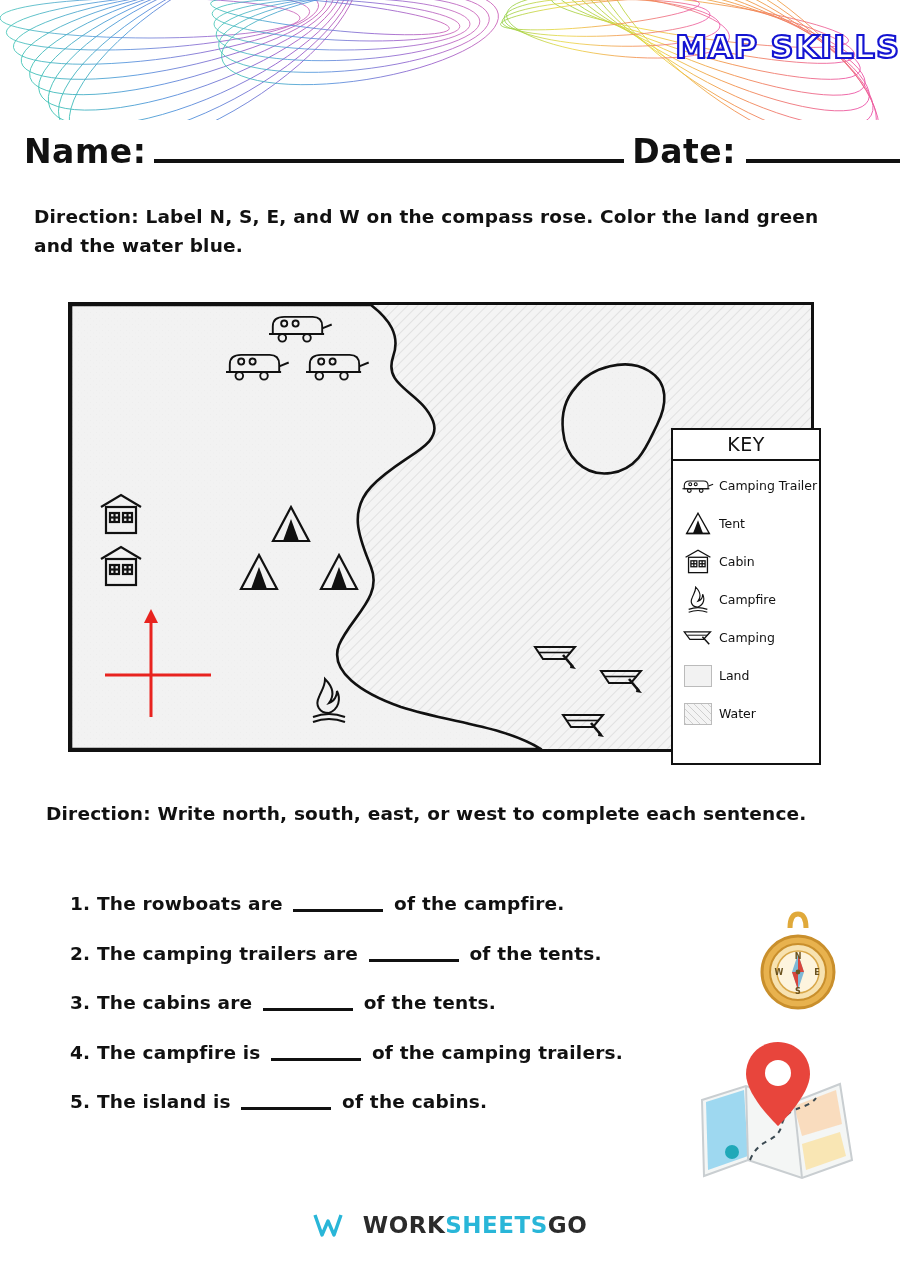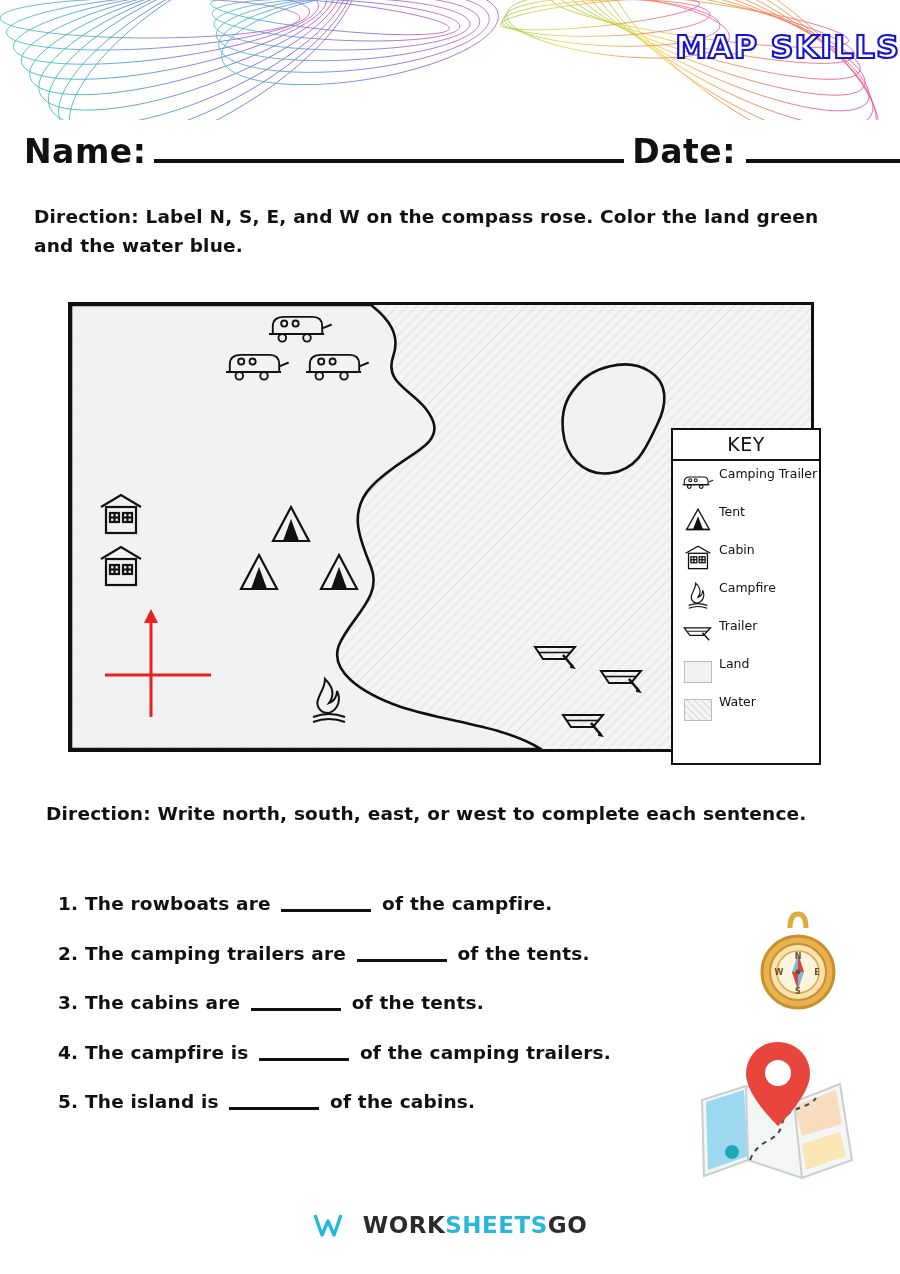--- a/index.html
+++ b/index.html
@@ -101,21 +101,21 @@
     font-weight: normal;
     font-size: 19px;
     color: #111;
     padding: 3px 0 4px;
     border-bottom: 2px solid #111;
     letter-spacing: 0.5px;
   }
   .key-rows { padding: 6px 0 0 0; }
   .key-row {
     display: flex;
-    align-items: flex-start;
+    align-items: center;
     height: 38px;
     padding-left: 8px;
   }
   .key-ico {
     width: 34px;
     min-width: 34px;
     height: 30px;
     display: flex;
     align-items: center;
     justify-content: center;
@@ -146,20 +146,21 @@
     top: 893px;
     left: 58px;
     width: 660px;
   }
   .q {
     font-weight: bold;
     font-size: 18.5px;
     color: #111;
     margin-bottom: 28.5px;
     letter-spacing: 0.2px;
+    margin-left: 12px;
   }
   .q .blank {
     display: inline-block;
     border-bottom: 3px solid #111;
     width: 90px;
     margin: 0 4px;
     vertical-align: -2px;
   }
 
   
@@ -466,21 +467,21 @@
     </div>
 
     <div class="key-row">
       <span class="key-ico">
         <svg width="30" height="20" viewBox="0 0 48 28">
           <path d="M2,4 L44,4 L33,16 L11,16 Z" fill="none" stroke="#111" stroke-width="2"></path>
           <line x1="7" y1="9.5" x2="39" y2="9.5" stroke="#111" stroke-width="1.6"></line>
           <path d="M31,12 L42,24" stroke="#111" stroke-width="2.4"></path>
         </svg>
       </span>
-      <span class="key-label">Trailer</span>
+      <span class="key-label">Camping</span>
     </div>
 
     <div class="key-row">
       <span class="key-ico">
         <span class="sw sw-land"></span>
       </span>
       <span class="key-label">Land</span>
     </div>
 
     <div class="key-row">

